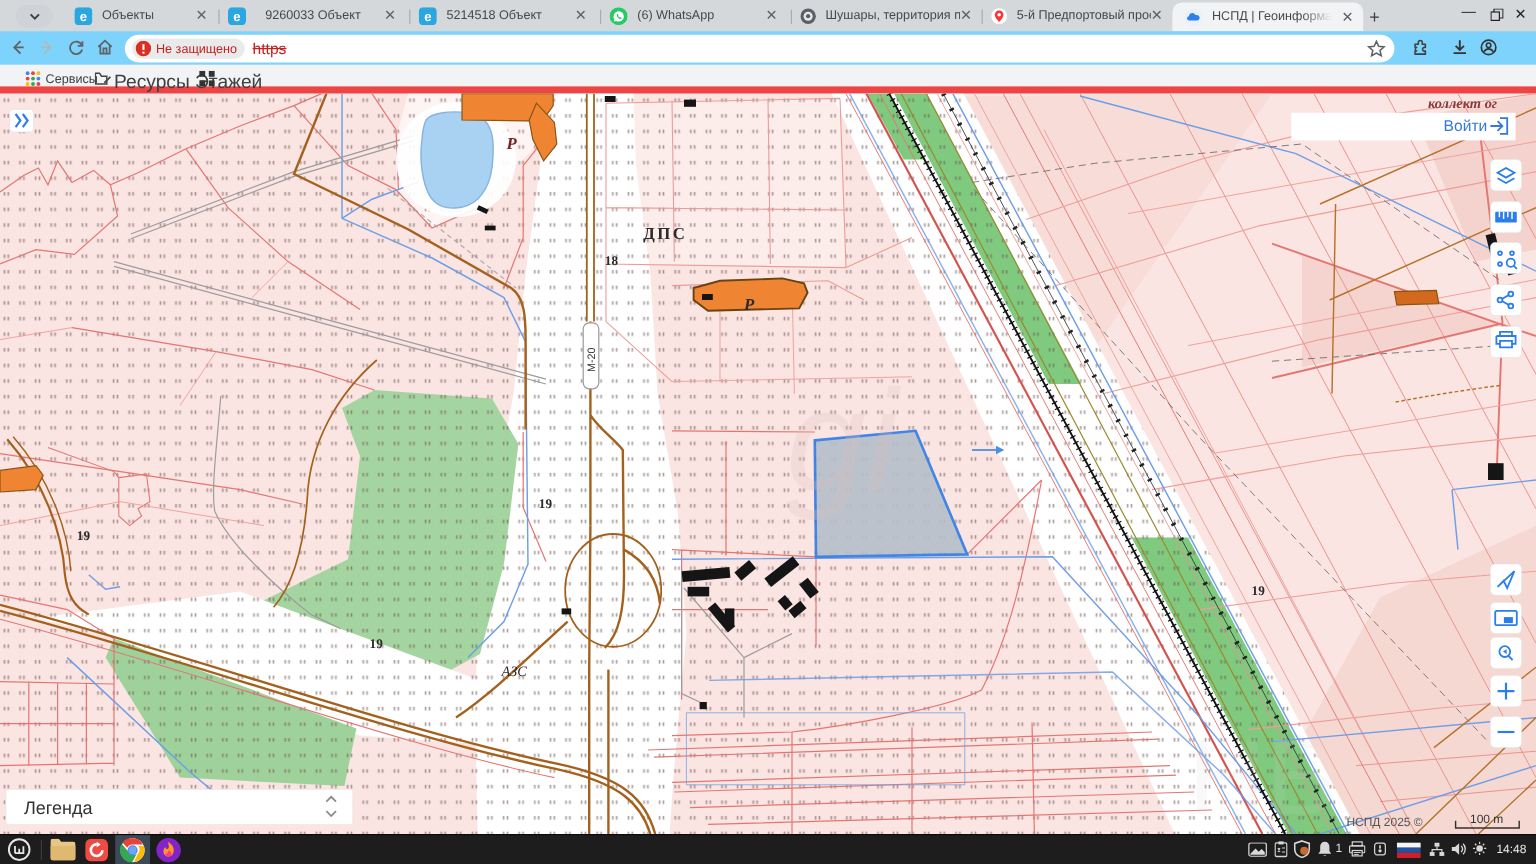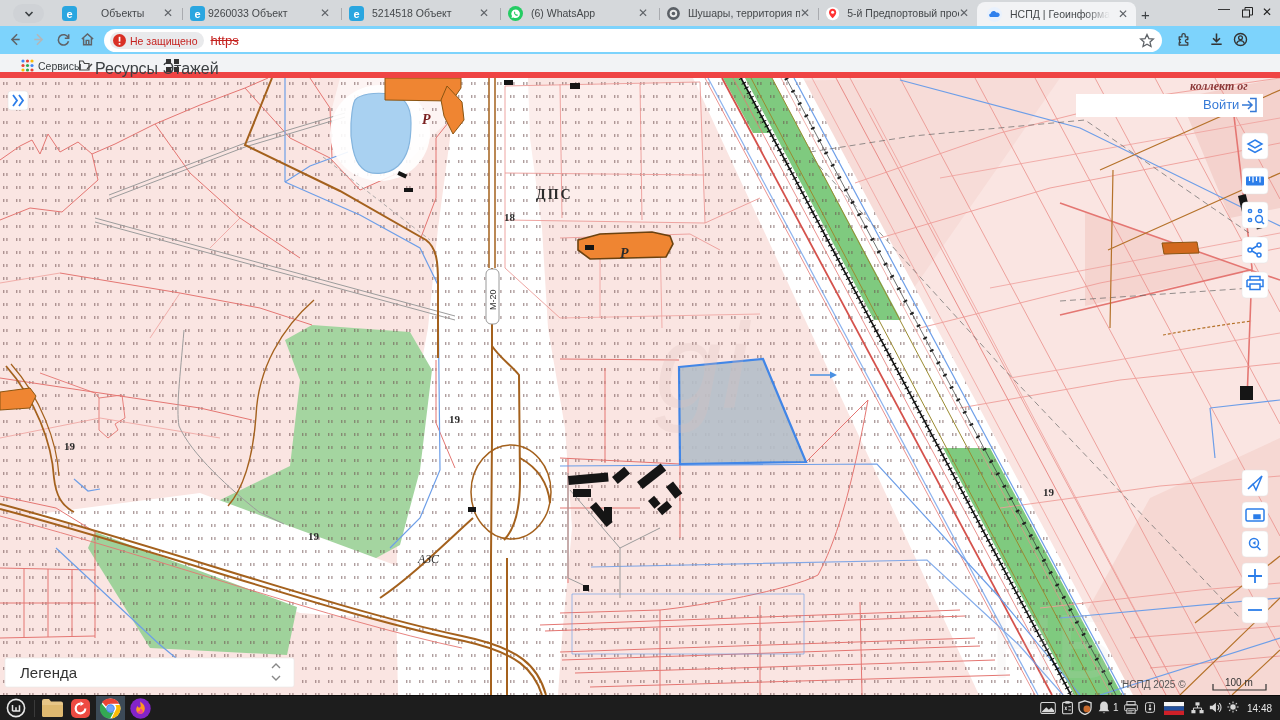--- a/index.html
+++ b/index.html
@@ -35,30 +35,30 @@
     <div style="position:absolute;left:13px;top:4px;width:31px;height:19px;border-radius:10px;background:#cfd2d6;text-align:center;">
       <svg width="10" height="10" viewBox="0 0 10 10" style="margin-top:5px">
           <path d="M1.5 3 L5 6.5 L8.5 3" stroke="#3c4043" stroke-width="1.6" fill="none"></path>
         </svg>
     </div>
     <div class="tab" style="left:48px;width:134px;">
       <svg style="margin-left:14px" width="15" height="15" viewBox="0 0 15 15">
           <rect x="0" y="0" width="15" height="15" rx="3.5" fill="#2aa6e0"></rect>
           <text x="7.5" y="11.5" font-size="11" font-family="Liberation Sans" fill="#fff" text-anchor="middle" font-weight="bold">e</text>
         </svg>
-      <span class="ttl" style="margin-left:24px">Объекты</span>
+      <span class="ttl" style="margin-left:8px">Объекты</span>
       <span class="tx" style="margin-right:9px">✕</span>
     </div>
     <div class="tsep" style="left:182px"></div>
     <div class="tab" style="left:184px;width:155px;">
       <svg style="margin-left:6px" width="15" height="15" viewBox="0 0 15 15">
           <rect x="0" y="0" width="15" height="15" rx="3.5" fill="#2aa6e0"></rect>
           <text x="7.5" y="11.5" font-size="11" font-family="Liberation Sans" fill="#fff" text-anchor="middle" font-weight="bold">e</text>
         </svg>
-      <span class="ttl" style="margin-left:3px">9260033 Объект</span>
+      <span class="ttl" style="margin-left:16px">9260033 Объект</span>
       <span class="tx" style="margin-right:9px">✕</span>
     </div>
     <div class="tsep" style="left:341px"></div>
     <div class="tab" style="left:343px;width:155px;">
       <svg style="margin-left:6px" width="15" height="15" viewBox="0 0 15 15">
           <rect x="0" y="0" width="15" height="15" rx="3.5" fill="#2aa6e0"></rect>
           <text x="7.5" y="11.5" font-size="11" font-family="Liberation Sans" fill="#fff" text-anchor="middle" font-weight="bold">e</text>
         </svg>
       <span class="ttl" style="margin-left:8px">5214518 Объект</span>
       <span class="tx" style="margin-right:9px">✕</span>

